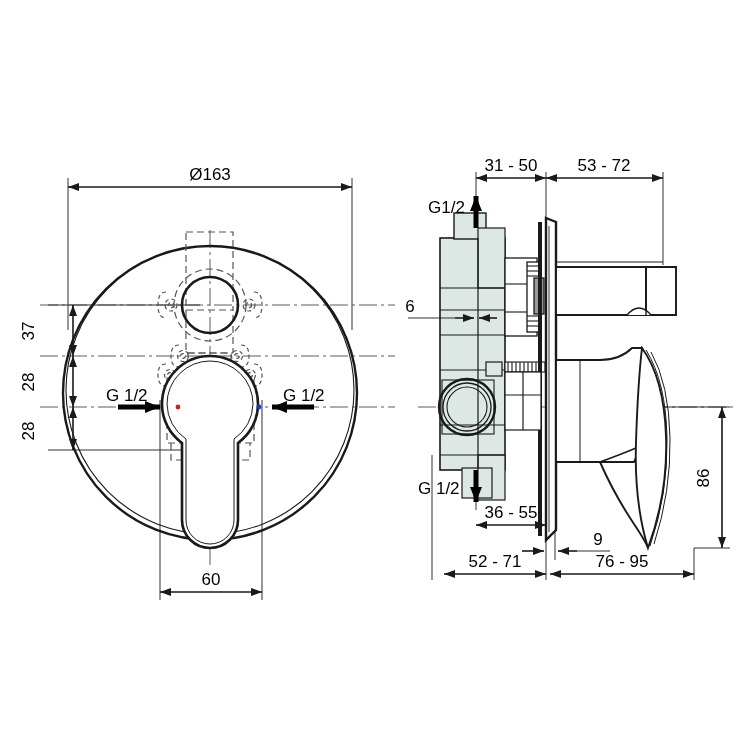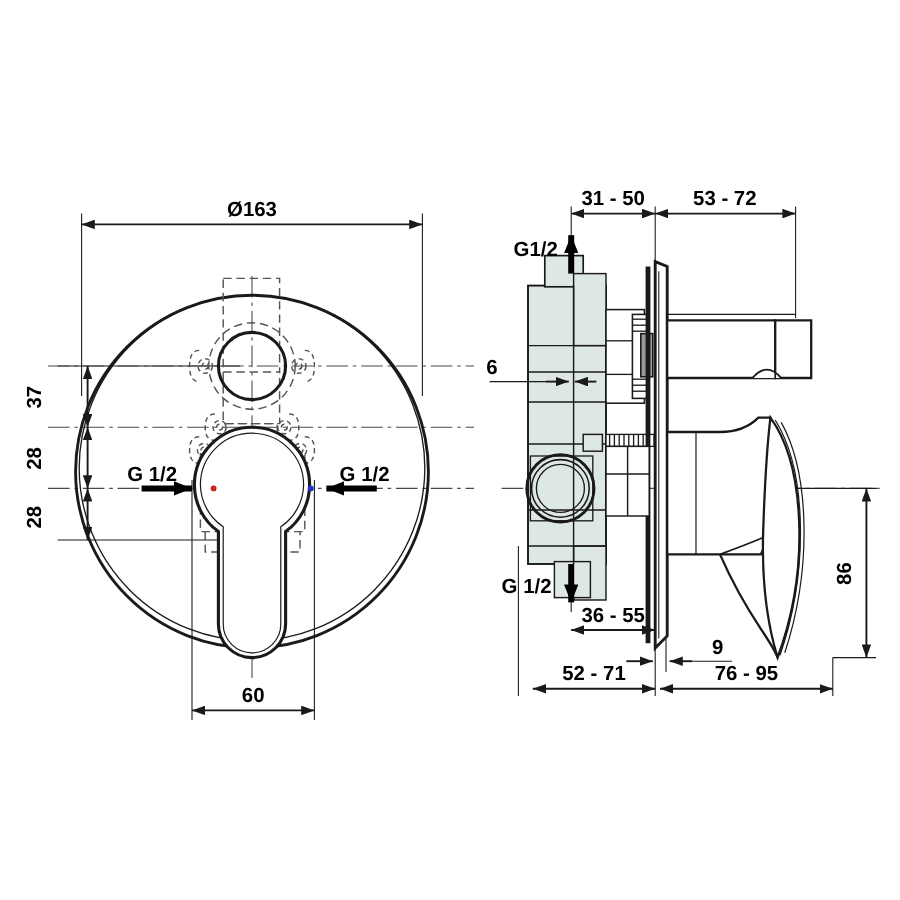--- a/index.html
+++ b/index.html
@@ -9,21 +9,20 @@
   }
   body {
     font-family: "Liberation Sans", sans-serif;
   }
   #drawing-root {
     position: relative;
     width: 750px;
     height: 750px;
     background: #ffffff;
     overflow: hidden;
-    font-weight: bold;
   }
   #drawing-svg {
     display: block;
     width: 750px;
     height: 750px;
   }
   .dim-text {
     font-family: "Liberation Sans", sans-serif;
     font-size: 17px;
     fill: #000000;

